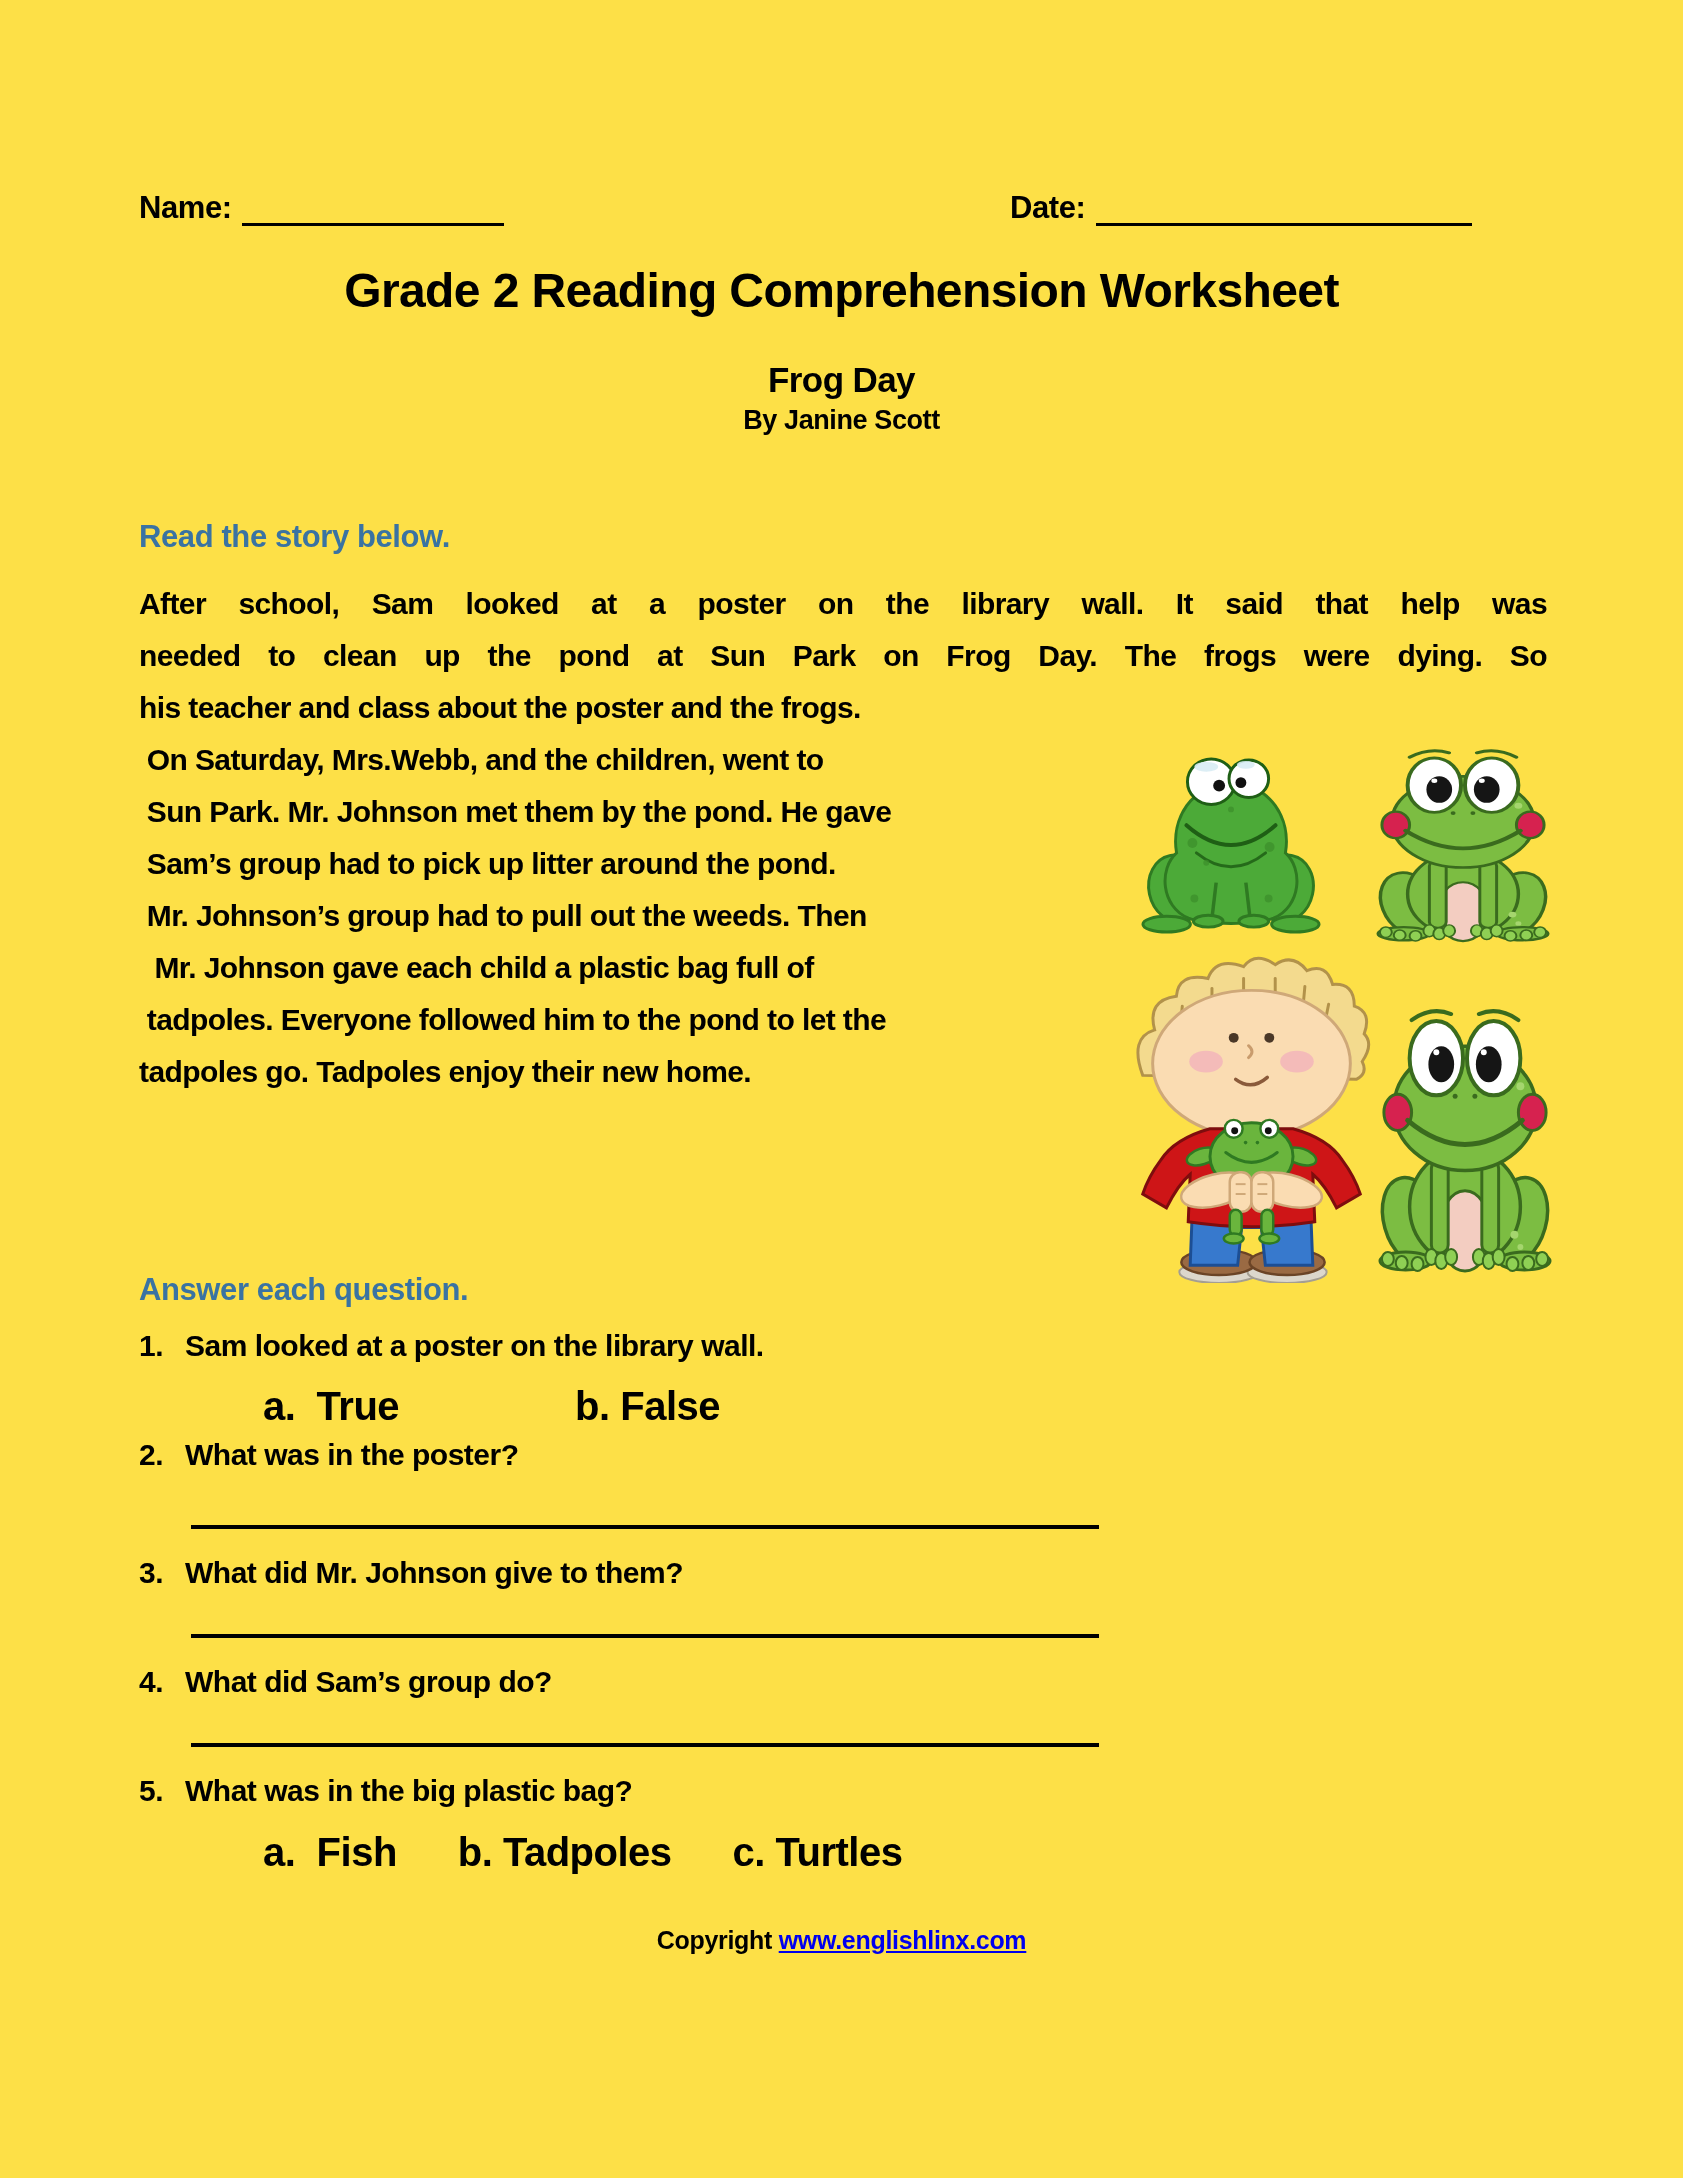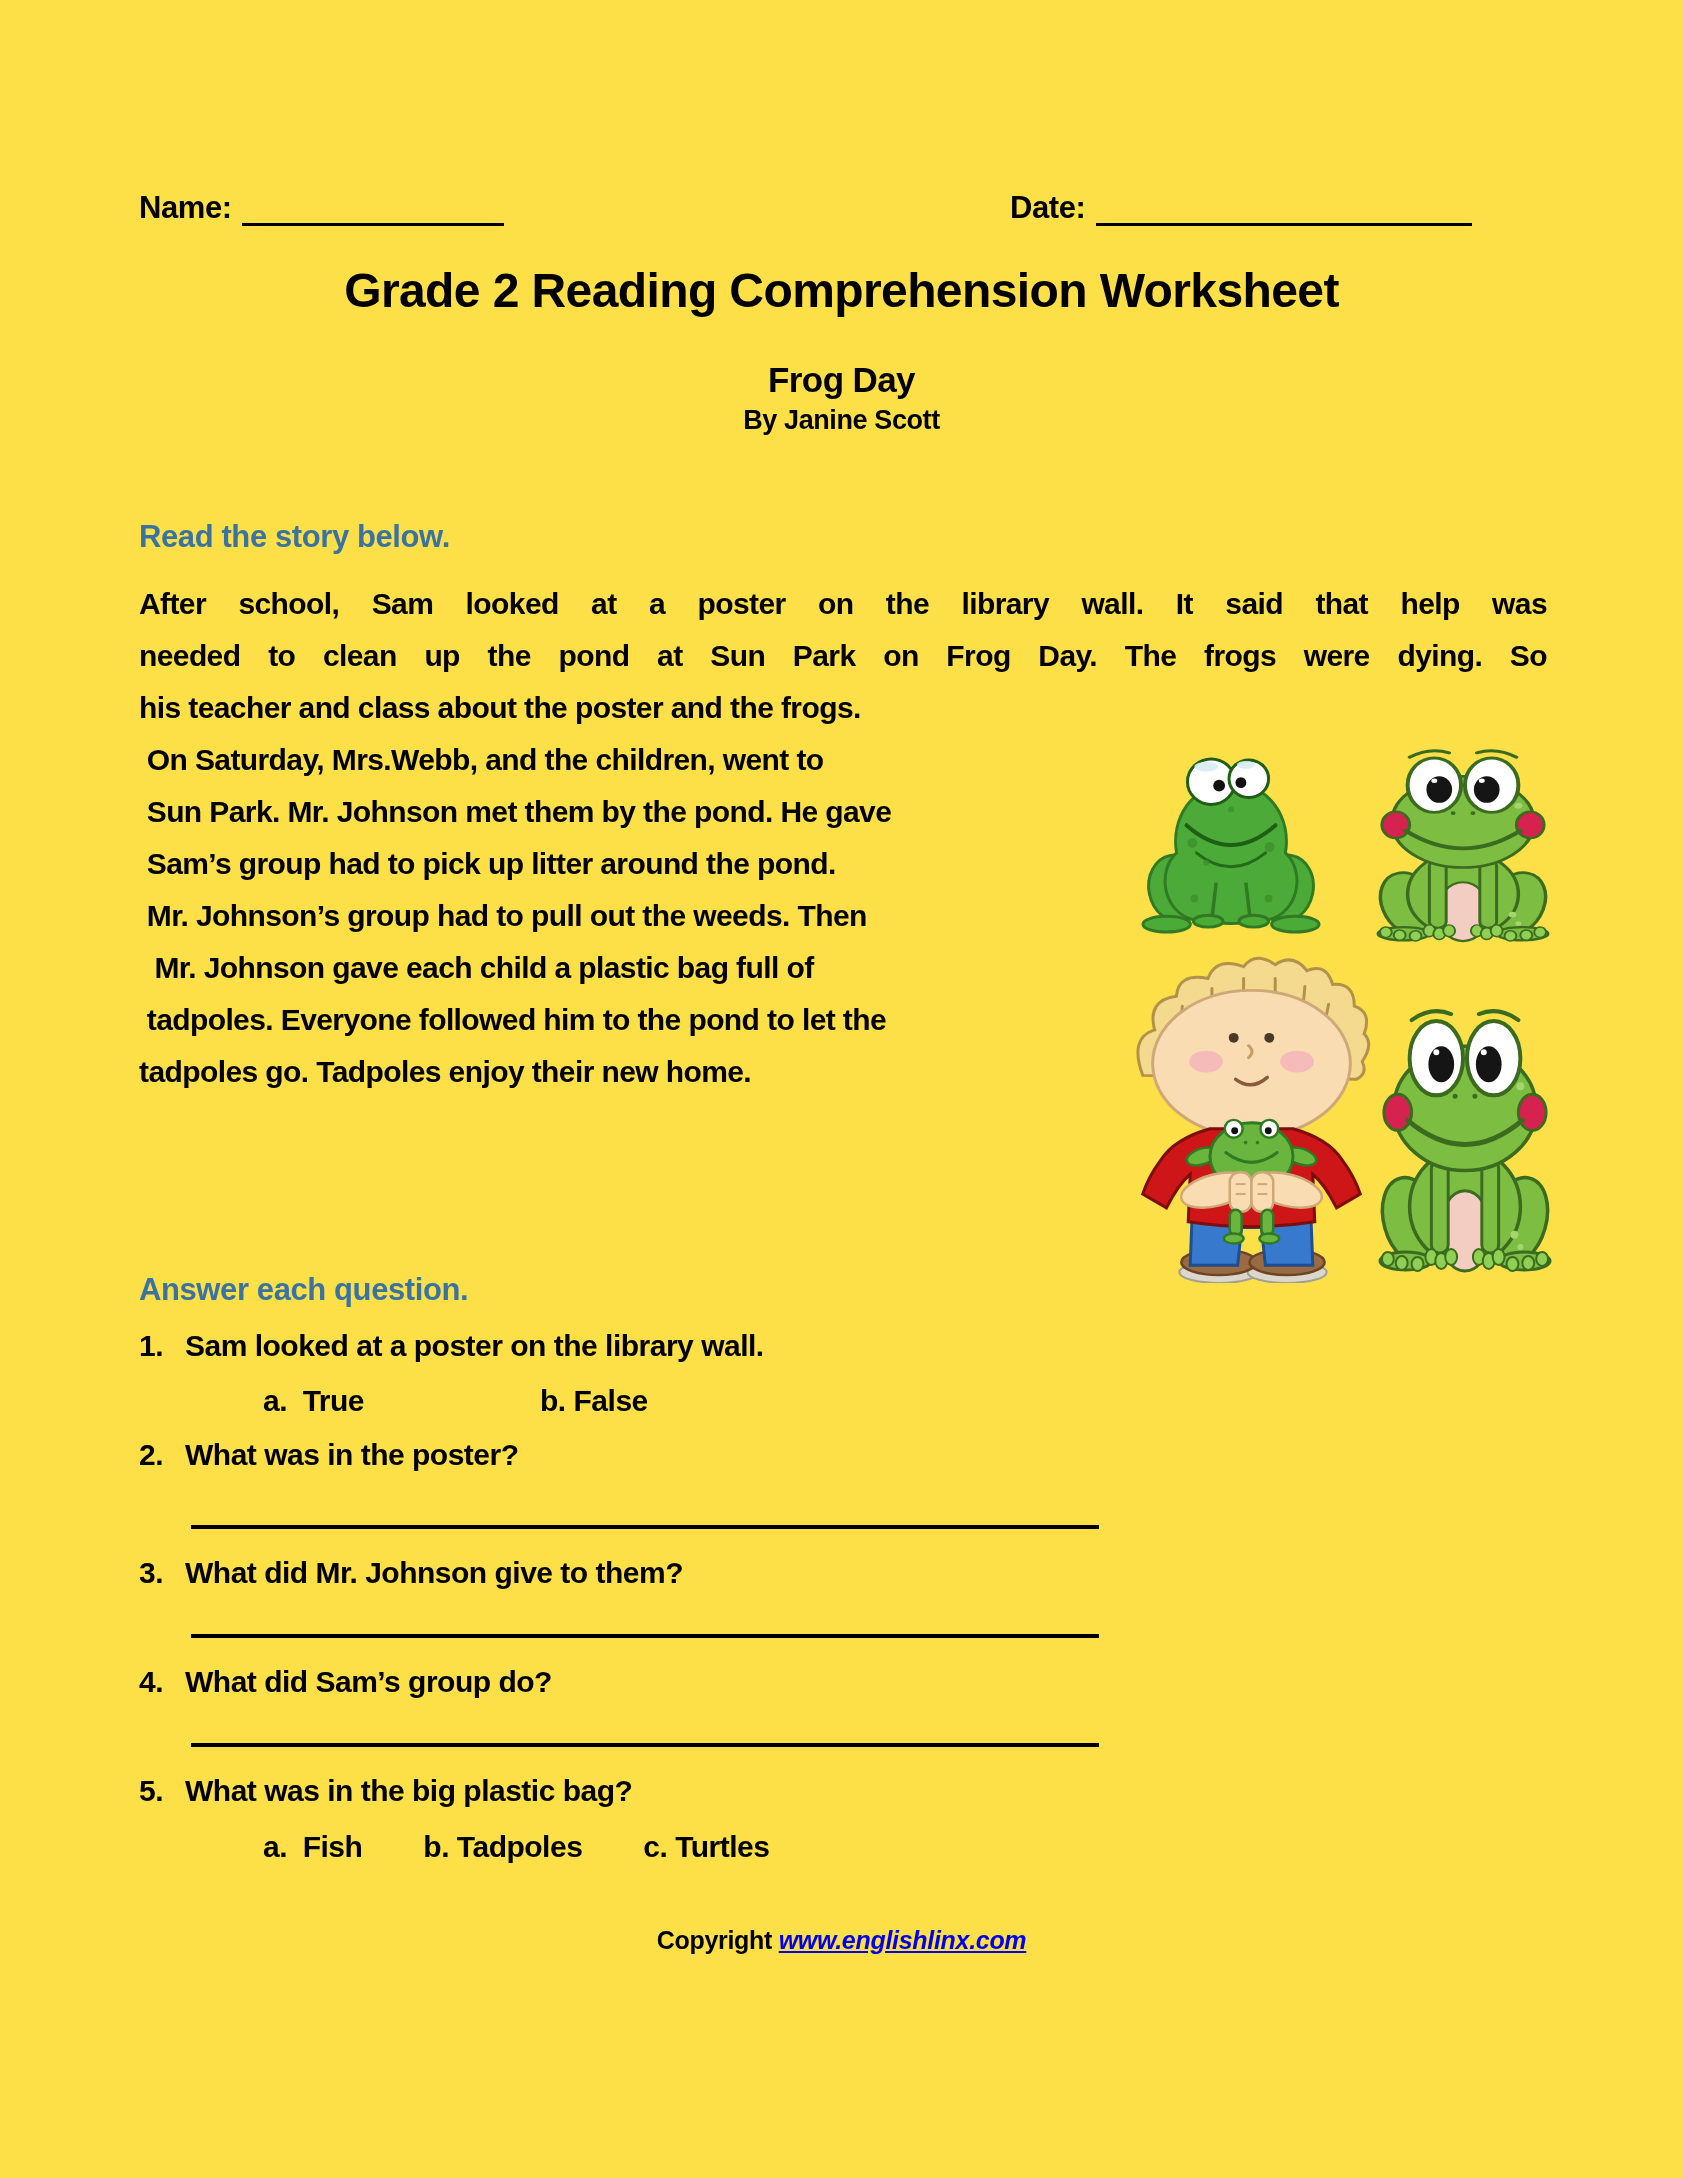--- a/index.html
+++ b/index.html
@@ -29,27 +29,27 @@
   .byline{width:100%;text-align:center;font-size:27px;letter-spacing:-0.4px;}
   
   .section-heading{font-size:31px;color:var(--heading-blue);letter-spacing:-0.4px;}
   
   .story{width:1408px;font-size:30px;line-height:52px;letter-spacing:-0.6px;}
   .story .jline{text-align:justify;text-align-last:justify;}
   .story .nline{white-space:pre;}
   
   .q-row{font-size:30px;letter-spacing:-0.5px;display:flex;}
   .q-num{display:inline-block;width:46px;flex:none;}
-  .opt-row{font-size:30px;letter-spacing:-0.5px;display:flex;padding-left:124px;white-space:pre;}
+  .opt-row{font-size:40px;letter-spacing:-0.5px;display:flex;padding-left:124px;white-space:pre;}
   .opt-row.tf{gap:176px;}
   .opt-row.abc{gap:61px;}
   .answer-line{border-bottom:4px solid #000;height:44px;width:908px;}
   
   .footer{width:100%;text-align:center;font-size:25px;letter-spacing:-0.3px;}
-  .footer a{color:var(--link-blue);text-decoration:underline;cursor:pointer;font-style:italic;}
+  .footer a{color:var(--link-blue);text-decoration:underline;cursor:pointer;}
   .clipart{line-height:0;}
 </style>
 </head>
 <body>
 
 <div class="page">
 
   <div class="abs field-row" style="left:139px;top:190px;">
     <span>Name:</span><span class="blank-line name-line"></span>
   </div>

